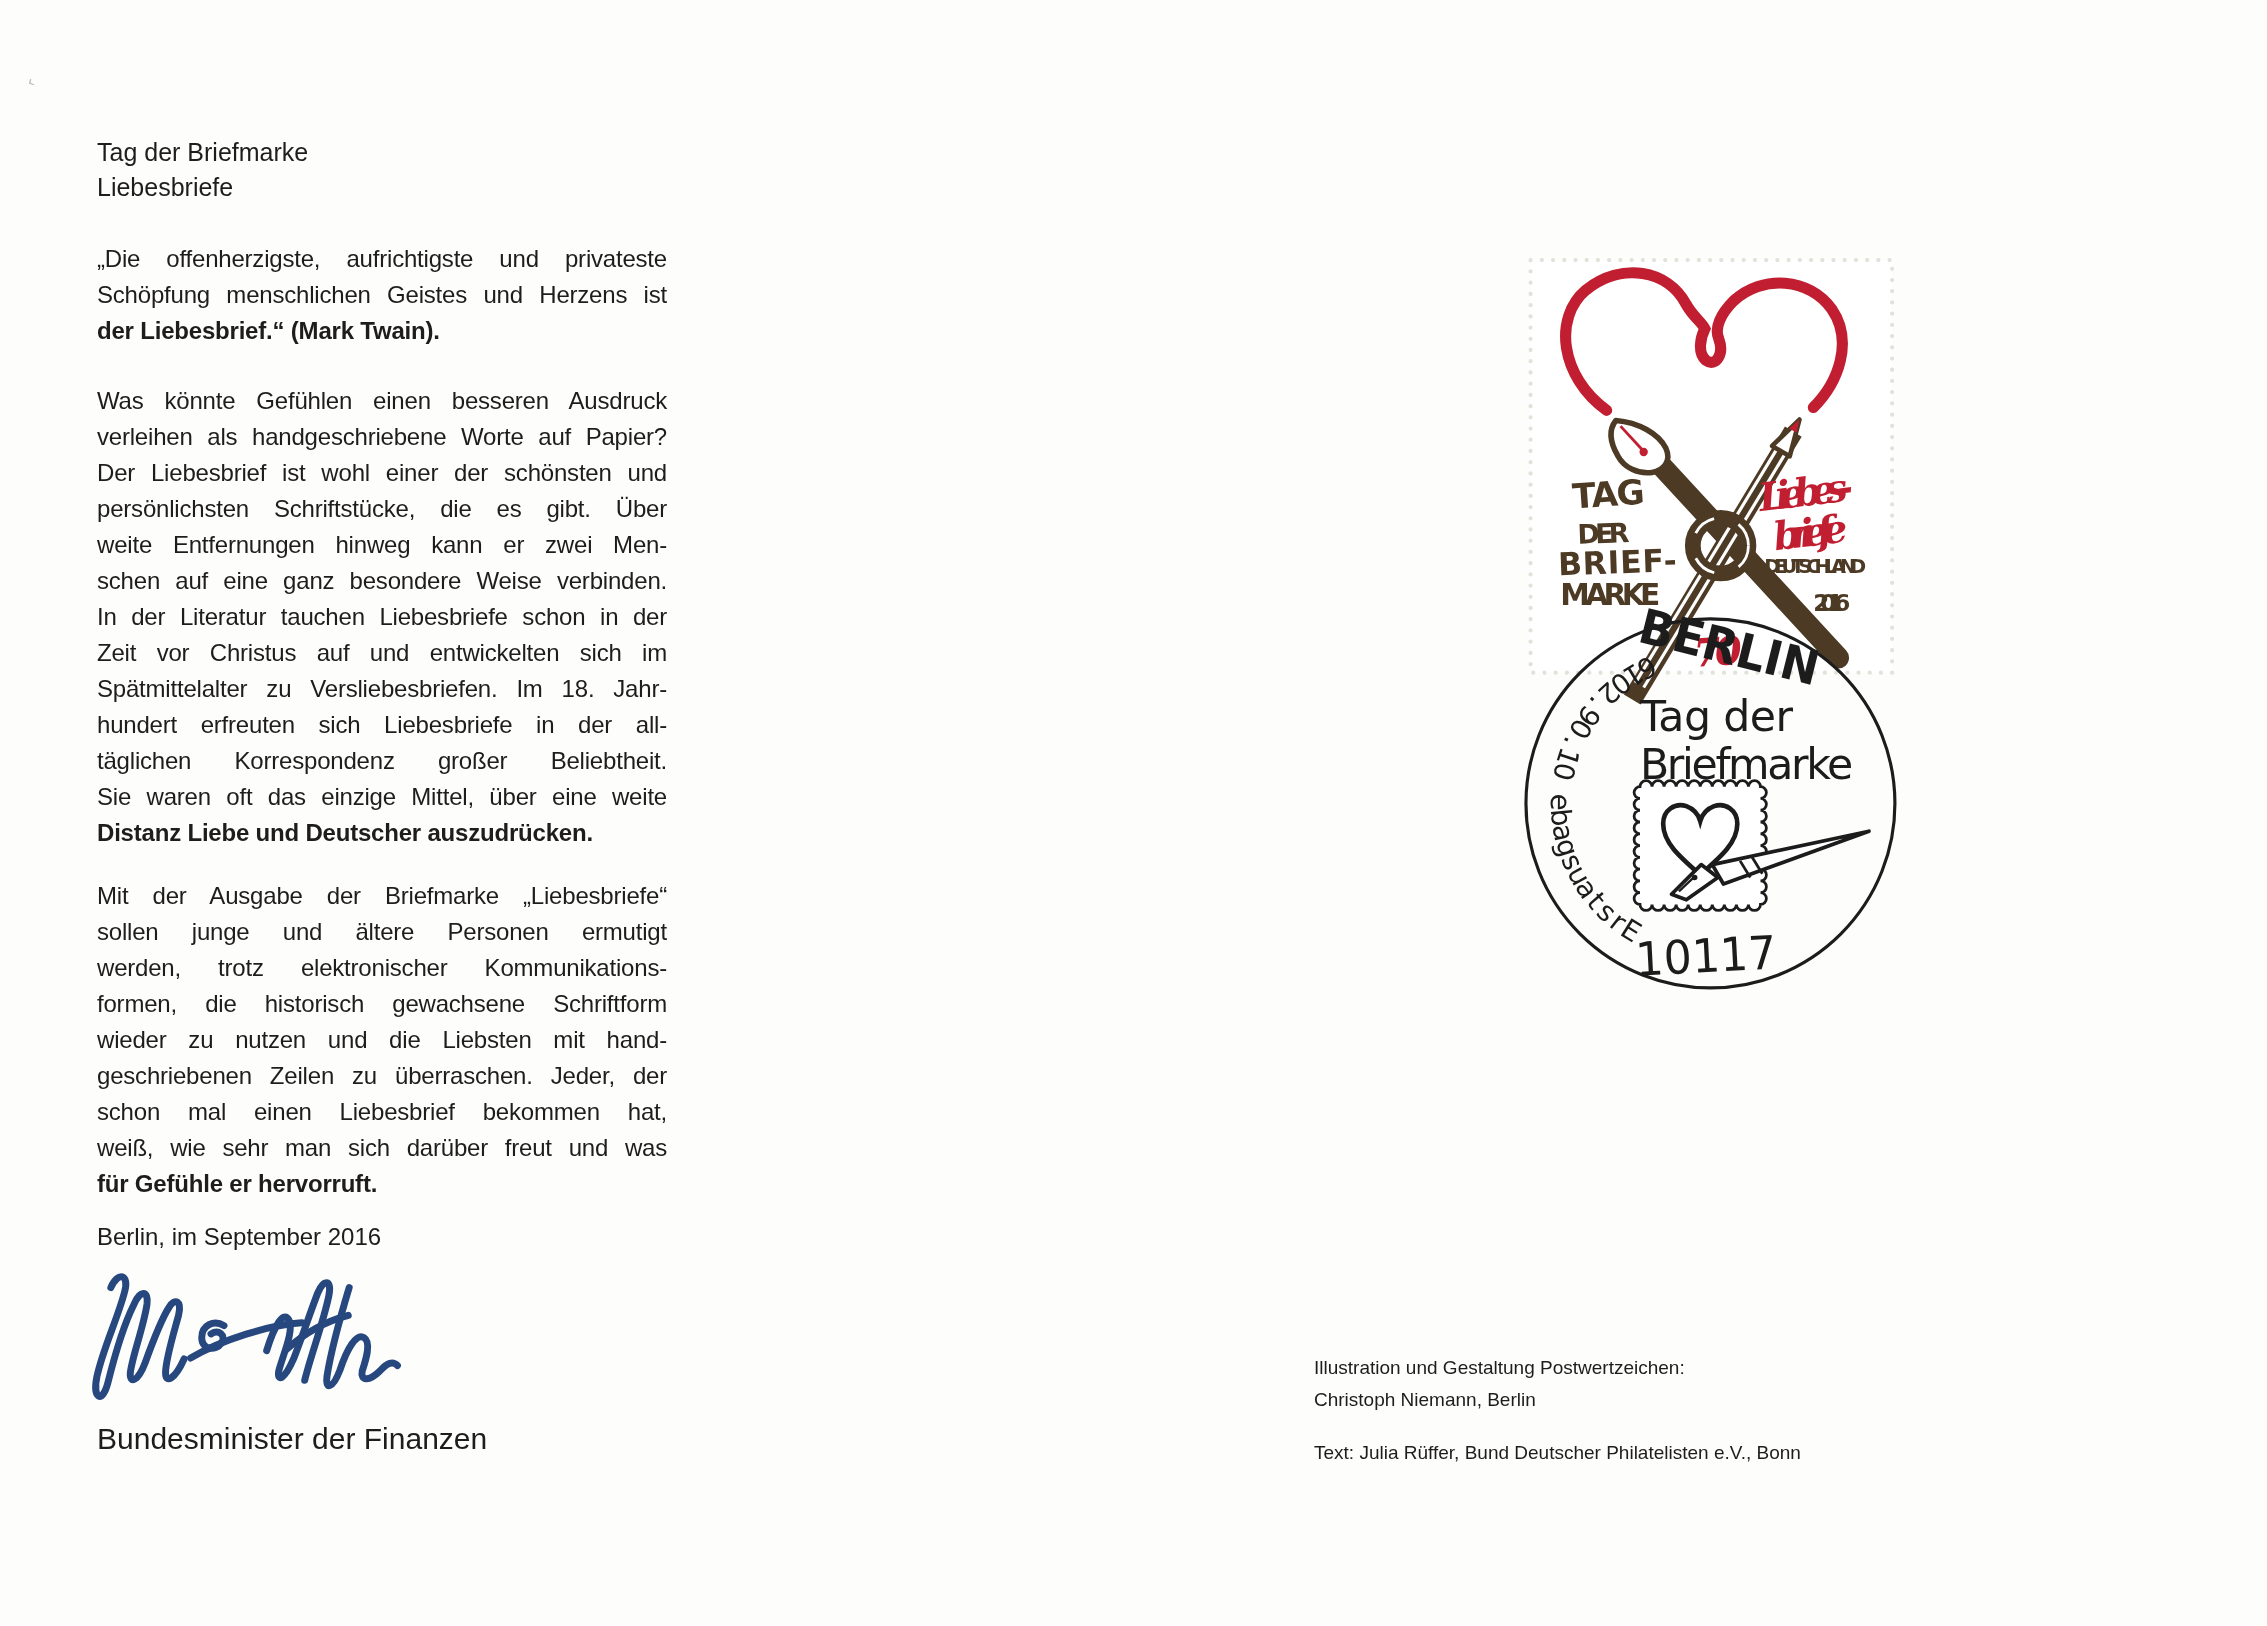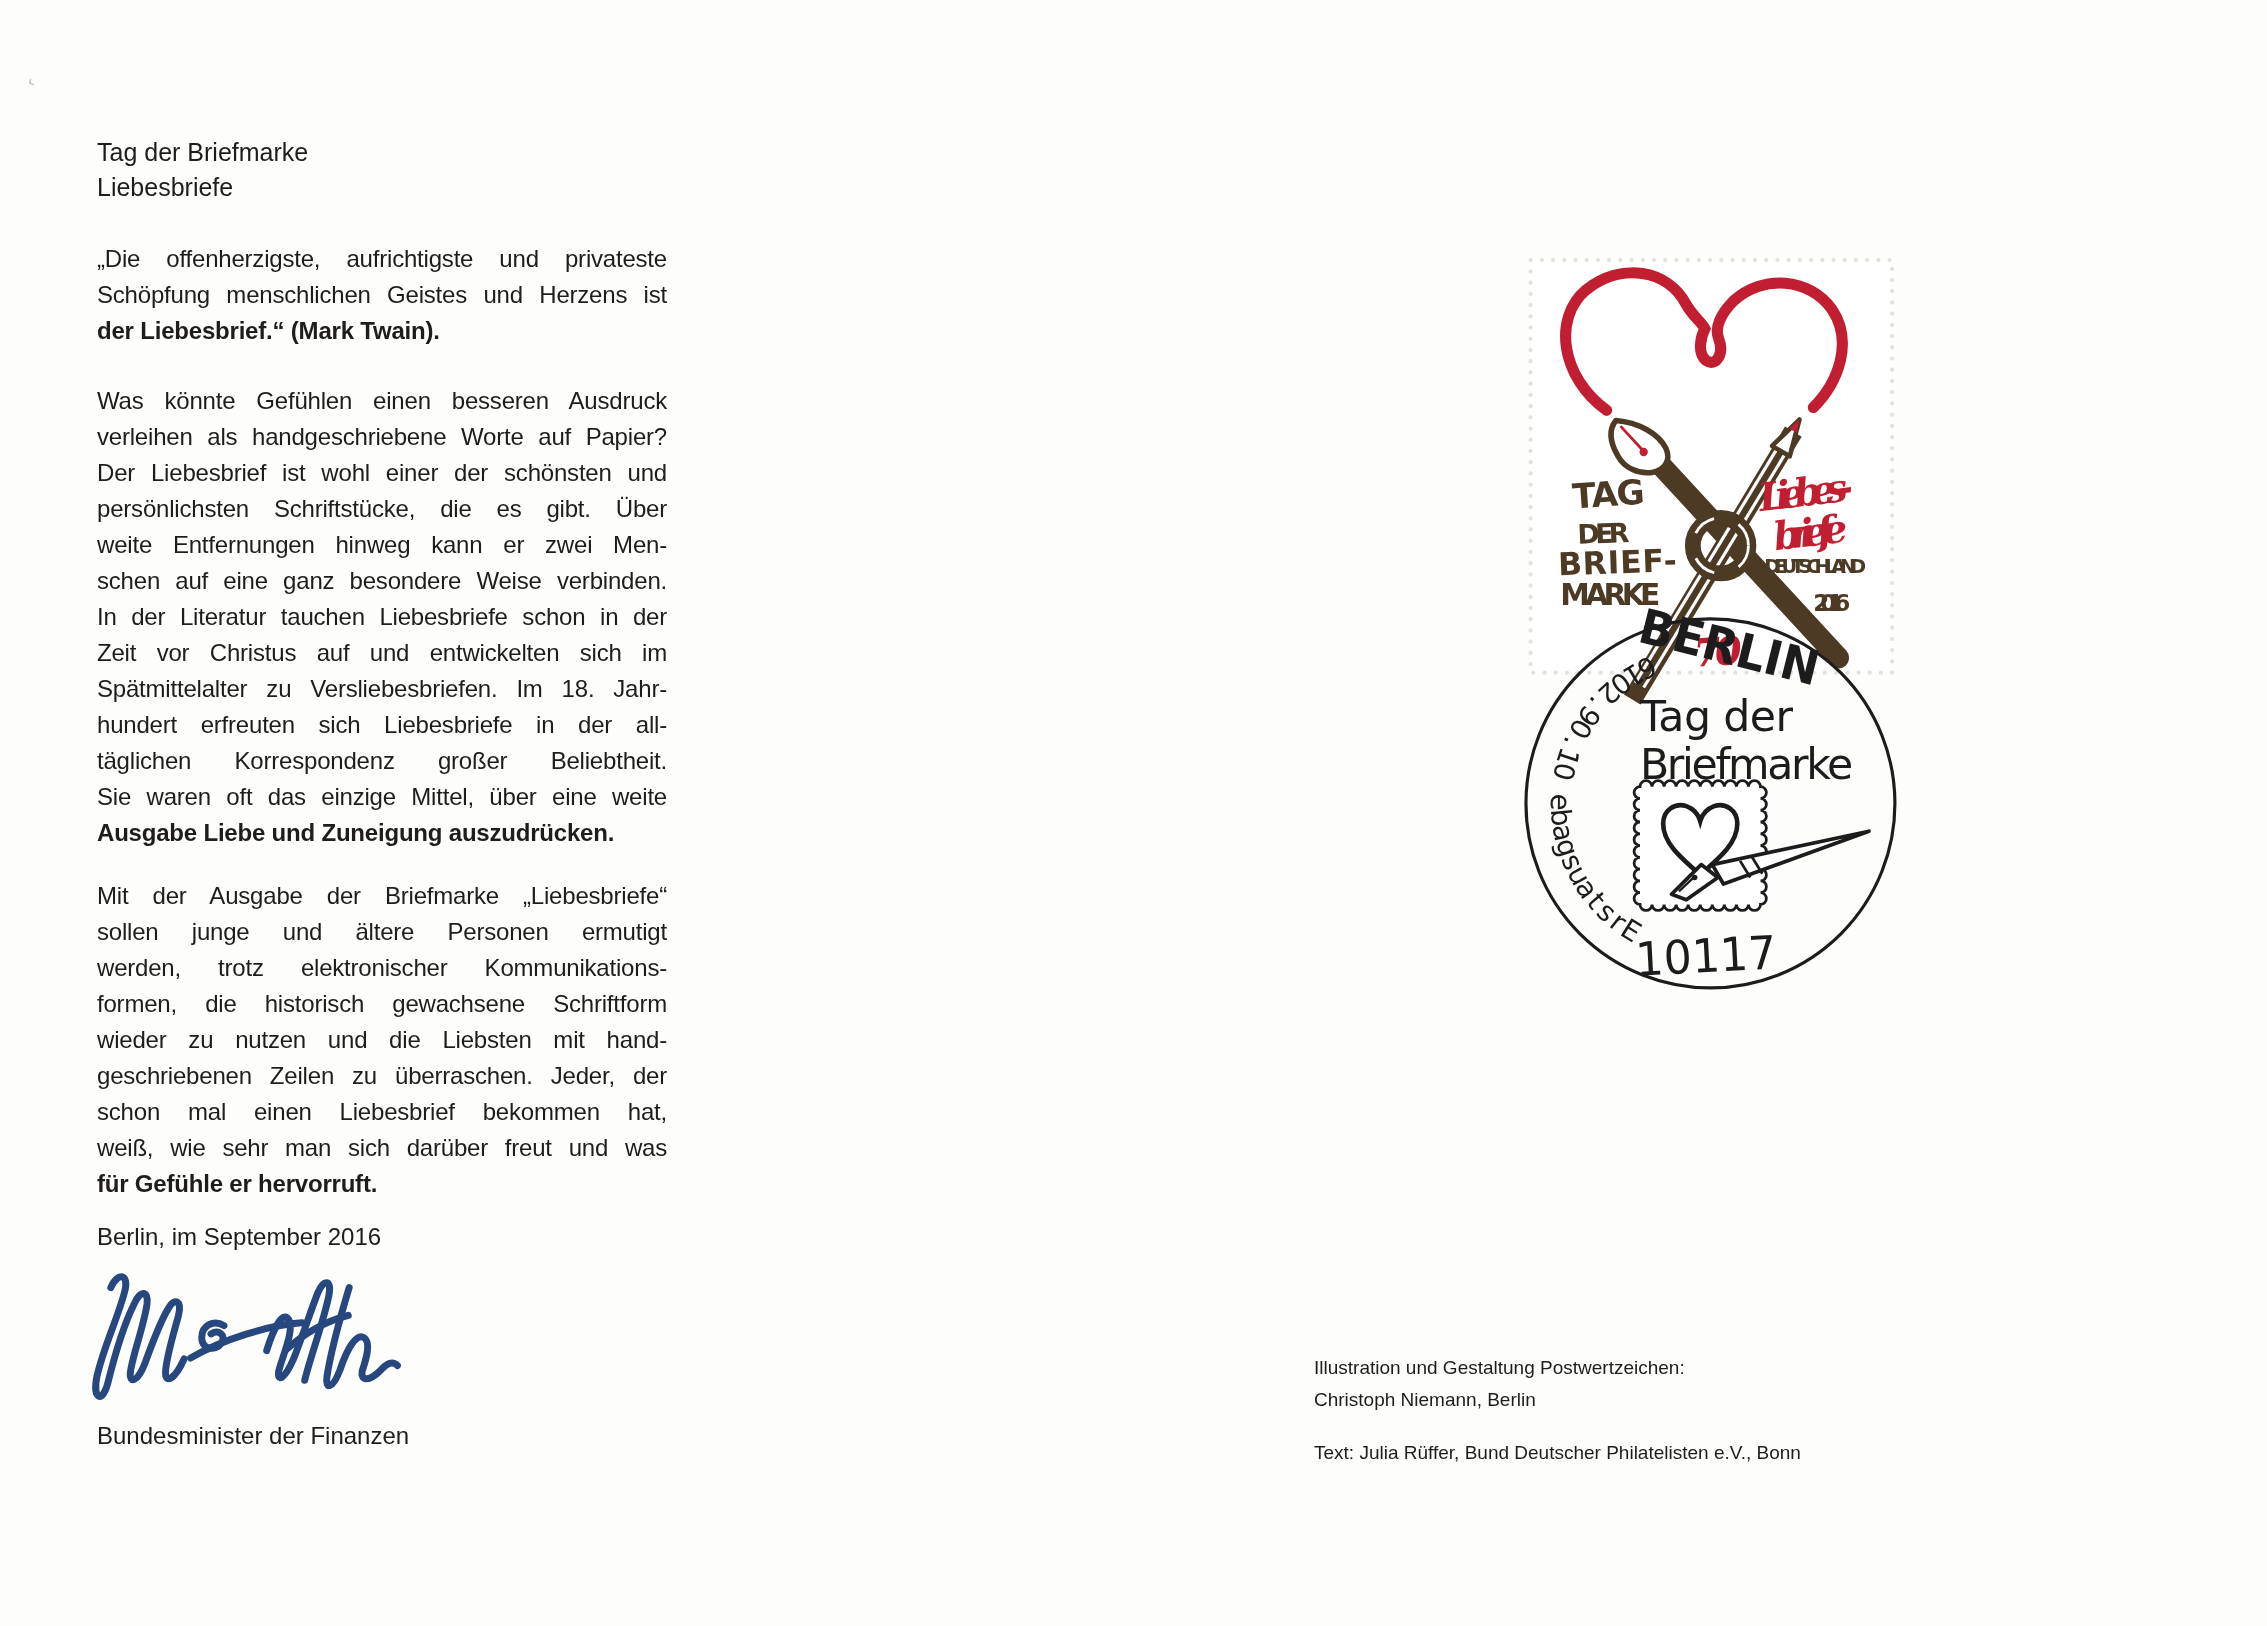--- a/index.html
+++ b/index.html
@@ -16,21 +16,21 @@
     position:absolute;left:97px;width:570px;
     font-size:24px;line-height:36px;letter-spacing:-0.2px;
   }
   .doc-heading{
     position:absolute;left:97px;top:135px;width:570px;
     font-size:25px;font-weight:normal;line-height:35px;letter-spacing:0;
   }
   .tline{text-align:justify;text-align-last:justify;white-space:normal;}
   .tline.last{text-align-last:left;font-weight:bold;}
   .dateline{position:absolute;left:97px;top:1223px;font-size:24px;}
-  .minister{position:absolute;left:97px;top:1422px;font-size:24px;letter-spacing:0;text-align:center;}
+  .minister{position:absolute;left:97px;top:1422px;font-size:30px;letter-spacing:0;text-align:center;}
   
   .credits{
     position:absolute;left:1314px;top:1352px;width:742px;
     text-align:left;font-size:19px;line-height:32px;
   }
   .credits .c3{margin-top:21px;}
   
   .artwork{position:absolute;left:1512px;top:249px;width:408px;height:788px;}
   .signature{position:absolute;left:83px;top:1267px;width:320px;height:158px;}
   .scan-artifact{
@@ -61,21 +61,21 @@
       <div class="tline">Der Liebesbrief ist wohl einer der schönsten und</div>
       <div class="tline">persönlichsten Schriftstücke, die es gibt. Über</div>
       <div class="tline">weite Entfernungen hinweg kann er zwei Men-</div>
       <div class="tline">schen auf eine ganz besondere Weise verbinden.</div>
       <div class="tline">In der Literatur tauchen Liebesbriefe schon in der</div>
       <div class="tline">Zeit vor Christus auf und entwickelten sich im</div>
       <div class="tline">Spätmittelalter zu Versliebesbriefen. Im 18. Jahr-</div>
       <div class="tline">hundert erfreuten sich Liebesbriefe in der all-</div>
       <div class="tline">täglichen Korrespondenz großer Beliebtheit.</div>
       <div class="tline">Sie waren oft das einzige Mittel, über eine weite</div>
-      <div class="tline last">Ausgabe Liebe und Zuneigung auszudrücken.</div>
+      <div class="tline last">Distanz Liebe und Deutscher auszudrücken.</div>
     </div>
   <div class="col" style="top:878px">
       <div class="tline">Mit der Ausgabe der Briefmarke „Liebesbriefe“</div>
       <div class="tline">sollen junge und ältere Personen ermutigt</div>
       <div class="tline">werden, trotz elektronischer Kommunikations-</div>
       <div class="tline">formen, die historisch gewachsene Schriftform</div>
       <div class="tline">wieder zu nutzen und die Liebsten mit hand-</div>
       <div class="tline">geschriebenen Zeilen zu überraschen. Jeder, der</div>
       <div class="tline">schon mal einen Liebesbrief bekommen hat,</div>
       <div class="tline">weiß, wie sehr man sich darüber freut und was</div>

